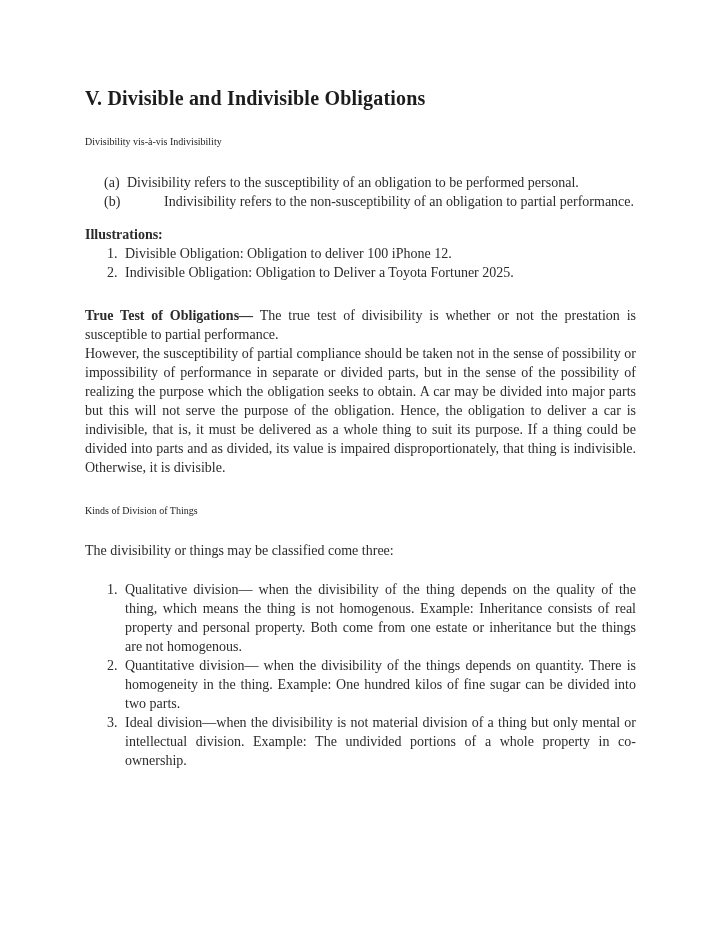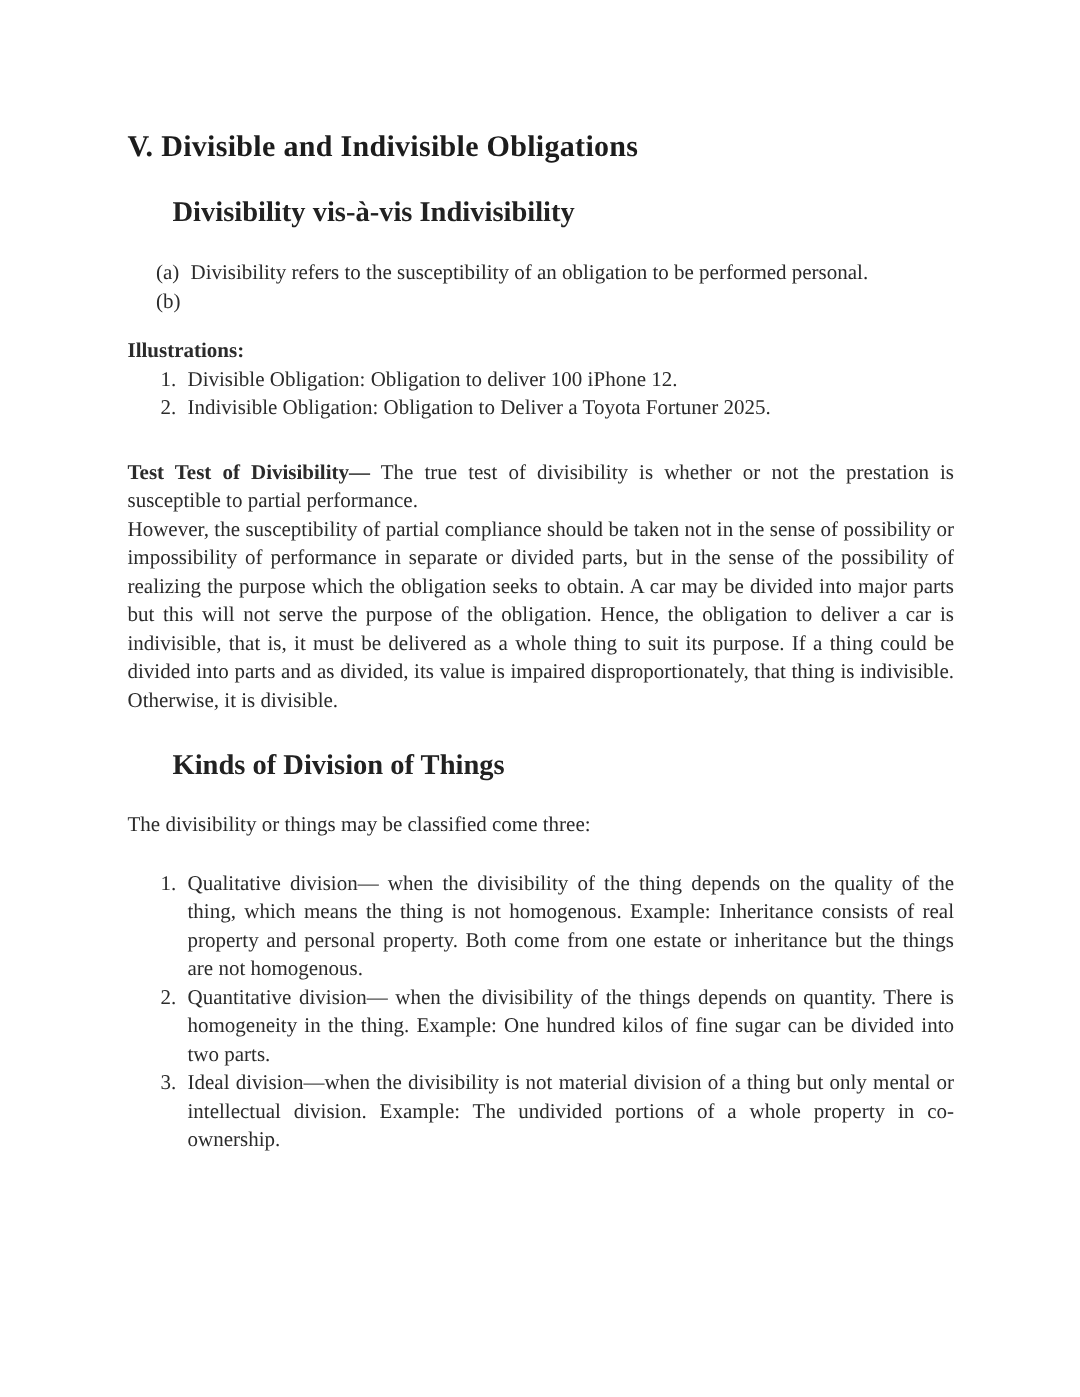--- a/index.html
+++ b/index.html
@@ -20,26 +20,25 @@
   }
   .doc-title {
     font-size: 20px;
     line-height: 24px;
     font-weight: bold;
     color: #1c1c1c;
     margin-bottom: 22px;
     letter-spacing: 0.2px;
   }
   .section-heading {
-    font-size: 19px;
+    font-size: 10px;
     line-height: 20px;
-    font-weight: bold;
+    font-weight: normal;
     color: #222222;
     margin-bottom: 21px;
-    margin-left: 30px;
   }
   .section-heading.kinds { margin-bottom: 20px; }
   p.body-text {
     font-size: 14px;
     line-height: 19px;
     text-align: justify;
   }
   .para-block { margin-bottom: 24px; }
   .label-line {
     font-size: 14px;
@@ -83,39 +82,39 @@
 
   <h2 class="section-heading">Divisibility vis-à-vis Indivisibility</h2>
 
   <div class="list def-list">
     <div class="li">
       <span class="marker">(a)</span>
       <div class="li-text"><span>Divisibility refers to the susceptibility of an obligation to be performed personal.</span></div>
     </div>
     <div class="li">
       <span class="marker">(b)</span>
-      <div class="li-text"><span class="tab-gap"></span></div>
+      <div class="li-text"><span class="tab-gap"></span><span>Indivisibility refers to the non-susceptibility of an obligation to partial performance.</span></div>
     </div>
   </div>
 
   <div class="label-line">Illustrations:</div>
 
   <div class="list ill-list">
     <div class="li">
       <span class="marker">1.</span>
       <div class="li-text"><span>Divisible Obligation: Obligation to deliver 100 iPhone 12.</span></div>
     </div>
     <div class="li">
       <span class="marker">2.</span>
       <div class="li-text"><span>Indivisible Obligation: Obligation to Deliver a Toyota Fortuner 2025.</span></div>
     </div>
   </div>
 
   <div class="para-block">
-    <p class="body-text"><span class="bold-lead">Test Test of Divisibility—</span><span> The true test of divisibility is whether or not the prestation is susceptible to partial performance.</span></p>
+    <p class="body-text"><span class="bold-lead">True Test of Obligations—</span><span> The true test of divisibility is whether or not the prestation is susceptible to partial performance.</span></p>
     <p class="body-text">However, the susceptibility of partial compliance should be taken not in the sense of possibility or impossibility of performance in separate or divided parts, but in the sense of the possibility of realizing the purpose which the obligation seeks to obtain. A car may be divided into major parts but this will not serve the purpose of the obligation. Hence, the obligation to deliver a car is indivisible, that is, it must be delivered as a whole thing to suit its purpose. If a thing could be divided into parts and as divided, its value is impaired disproportionately, that thing is indivisible. Otherwise, it is divisible.</p>
   </div>
 
   <h2 class="section-heading kinds">Kinds of Division of Things</h2>
 
   <p class="body-text kinds-intro">The divisibility or things may be classified come three:</p>
 
   <div class="list kinds-list">
     <div class="li">
       <span class="marker">1.</span>

